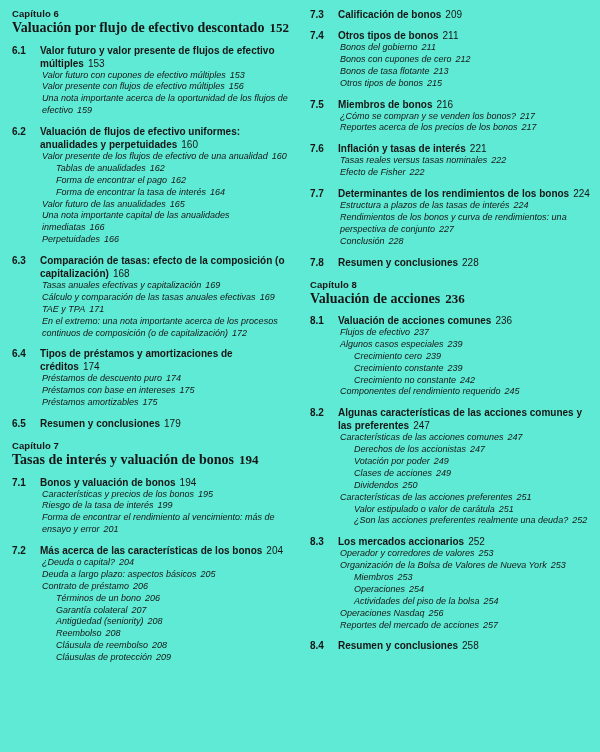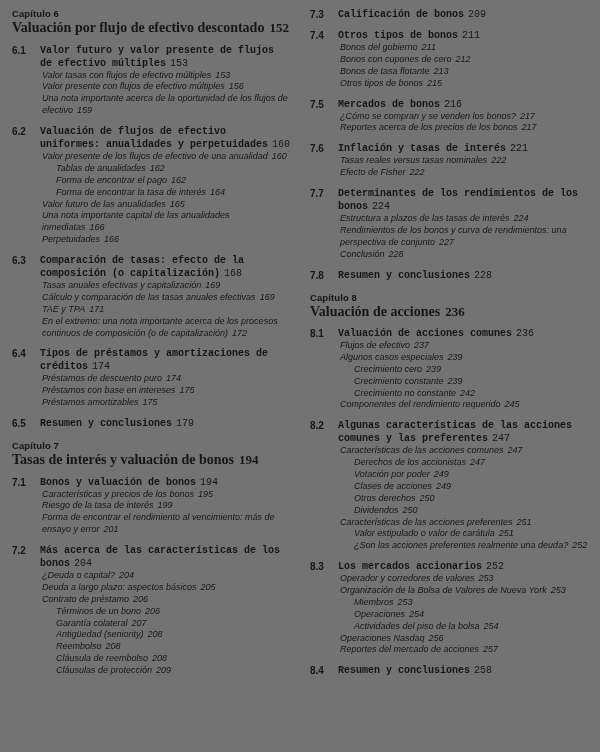--- a/index.html
+++ b/index.html
@@ -1,20 +1,20 @@
 <!DOCTYPE html>
 <html><head>
 <meta charset="utf-8">
 <style>
   * { box-sizing: border-box; }
   html, body { margin: 0; padding: 0; background: #ffffff; }
   .page {
     width: 600px;
     height: 752px;
-    background: #737373;
+    background: #5eead4;
     color: #161616;
     font-family: "Liberation Sans", sans-serif;
     padding: 8px 10px 6px 12px;
     overflow: hidden;
   }
   .columns { display: flex; gap: 18px; }
   .col { flex: 0 0 280px; width: 280px; }
 
   .chapter { margin: 10px 0 7px; }
   .col > :first-child { margin-top: 0; }
@@ -33,21 +33,21 @@
   .ct-page { margin-left: 5px; font-size: 13px; }
 
   .section { margin: 0 0 8px; }
   .section-row {
     display: flex;
     font-size: 10px;
     font-weight: 700;
     line-height: 1.3;
   }
   .sec-num { flex: 0 0 28px; }
-  .sec-body { flex: 1; font-family: Liberation Mono, monospace; }
+  .sec-body { flex: 1; }
   .sec-page { font-weight: 400; margin-left: 4px; }
 
   .entry {
     font-size: 9px;
     font-style: italic;
     line-height: 1.32;
     padding-left: 30px;
   }
   .entry.level2 { padding-left: 44px; }
   .entry-page { margin-left: 4px; }
@@ -60,21 +60,21 @@
       <div class="col">
         <div class="chapter">
           <div class="chapter-label">Capítulo 6</div>
           <div class="chapter-title"><span class="ct-text">Valuación por flujo de efectivo descontado</span><span class="ct-page">152</span></div>
         </div>
         <div class="section">
           <div class="section-row">
             <span class="sec-num">6.1</span>
             <span class="sec-body"><span class="sec-text">Valor futuro y valor presente de flujos de efectivo múltiples</span><span class="sec-page">153</span></span>
           </div>
-          <div class="entry level1"><span class="entry-text">Valor tasas con flujos de efectivo múltiples</span><span class="entry-page">153</span></div>
+          <div class="entry level1"><span class="entry-text">Valor futuro con cupones de efectivo múltiples</span><span class="entry-page">153</span></div>
           <div class="entry level1"><span class="entry-text">Valor presente con flujos de efectivo múltiples</span><span class="entry-page">156</span></div>
           <div class="entry level1"><span class="entry-text">Una nota importante acerca de la oportunidad de los flujos de efectivo</span><span class="entry-page">159</span></div>
         </div>
         <div class="section">
           <div class="section-row">
             <span class="sec-num">6.2</span>
             <span class="sec-body"><span class="sec-text">Valuación de flujos de efectivo uniformes: anualidades y perpetuidades</span><span class="sec-page">160</span></span>
           </div>
           <div class="entry level1"><span class="entry-text">Valor presente de los flujos de efectivo de una anualidad</span><span class="entry-page">160</span></div>
           <div class="entry level2"><span class="entry-text">Tablas de anualidades</span><span class="entry-page">162</span></div>
@@ -151,21 +151,21 @@
             <span class="sec-body"><span class="sec-text">Otros tipos de bonos</span><span class="sec-page">211</span></span>
           </div>
           <div class="entry level1"><span class="entry-text">Bonos del gobierno</span><span class="entry-page">211</span></div>
           <div class="entry level1"><span class="entry-text">Bonos con cupones de cero</span><span class="entry-page">212</span></div>
           <div class="entry level1"><span class="entry-text">Bonos de tasa flotante</span><span class="entry-page">213</span></div>
           <div class="entry level1"><span class="entry-text">Otros tipos de bonos</span><span class="entry-page">215</span></div>
         </div>
         <div class="section">
           <div class="section-row">
             <span class="sec-num">7.5</span>
-            <span class="sec-body"><span class="sec-text">Mercados de bonos</span><span class="sec-page">216</span></span>
+            <span class="sec-body"><span class="sec-text">Miembros de bonos</span><span class="sec-page">216</span></span>
           </div>
           <div class="entry level1"><span class="entry-text">¿Cómo se compran y se venden los bonos?</span><span class="entry-page">217</span></div>
           <div class="entry level1"><span class="entry-text">Reportes acerca de los precios de los bonos</span><span class="entry-page">217</span></div>
         </div>
         <div class="section">
           <div class="section-row">
             <span class="sec-num">7.6</span>
             <span class="sec-body"><span class="sec-text">Inflación y tasas de interés</span><span class="sec-page">221</span></span>
           </div>
           <div class="entry level1"><span class="entry-text">Tasas reales versus tasas nominales</span><span class="entry-page">222</span></div>
@@ -204,21 +204,20 @@
         </div>
         <div class="section">
           <div class="section-row">
             <span class="sec-num">8.2</span>
             <span class="sec-body"><span class="sec-text">Algunas características de las acciones comunes y las preferentes</span><span class="sec-page">247</span></span>
           </div>
           <div class="entry level1"><span class="entry-text">Características de las acciones comunes</span><span class="entry-page">247</span></div>
           <div class="entry level2"><span class="entry-text">Derechos de los accionistas</span><span class="entry-page">247</span></div>
           <div class="entry level2"><span class="entry-text">Votación por poder</span><span class="entry-page">249</span></div>
           <div class="entry level2"><span class="entry-text">Clases de acciones</span><span class="entry-page">249</span></div>
-          <div class="entry level2"><span class="entry-text">Otros derechos</span><span class="entry-page">250</span></div>
           <div class="entry level2"><span class="entry-text">Dividendos</span><span class="entry-page">250</span></div>
           <div class="entry level1"><span class="entry-text">Características de las acciones preferentes</span><span class="entry-page">251</span></div>
           <div class="entry level2"><span class="entry-text">Valor estipulado o valor de carátula</span><span class="entry-page">251</span></div>
           <div class="entry level2"><span class="entry-text">¿Son las acciones preferentes realmente una deuda?</span><span class="entry-page">252</span></div>
         </div>
         <div class="section">
           <div class="section-row">
             <span class="sec-num">8.3</span>
             <span class="sec-body"><span class="sec-text">Los mercados accionarios</span><span class="sec-page">252</span></span>
           </div>

